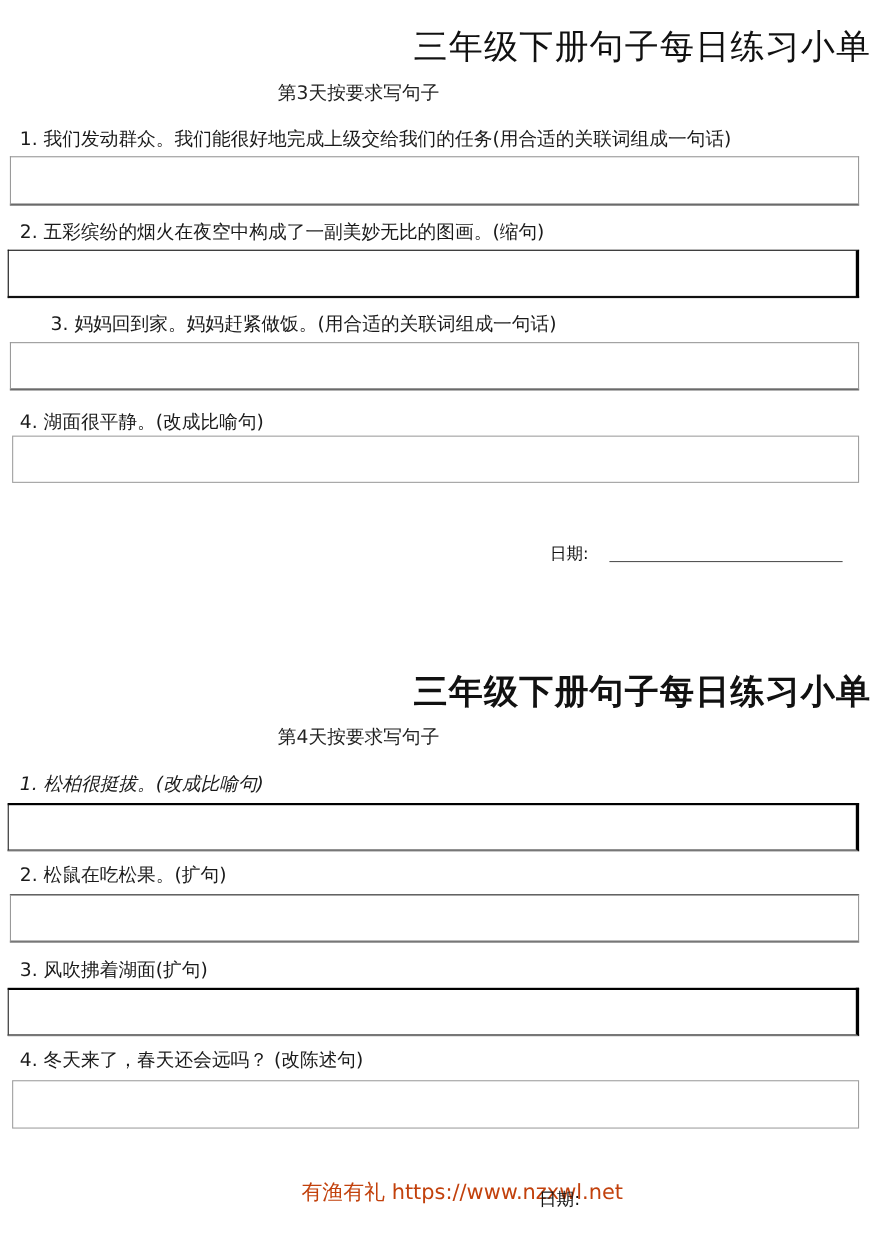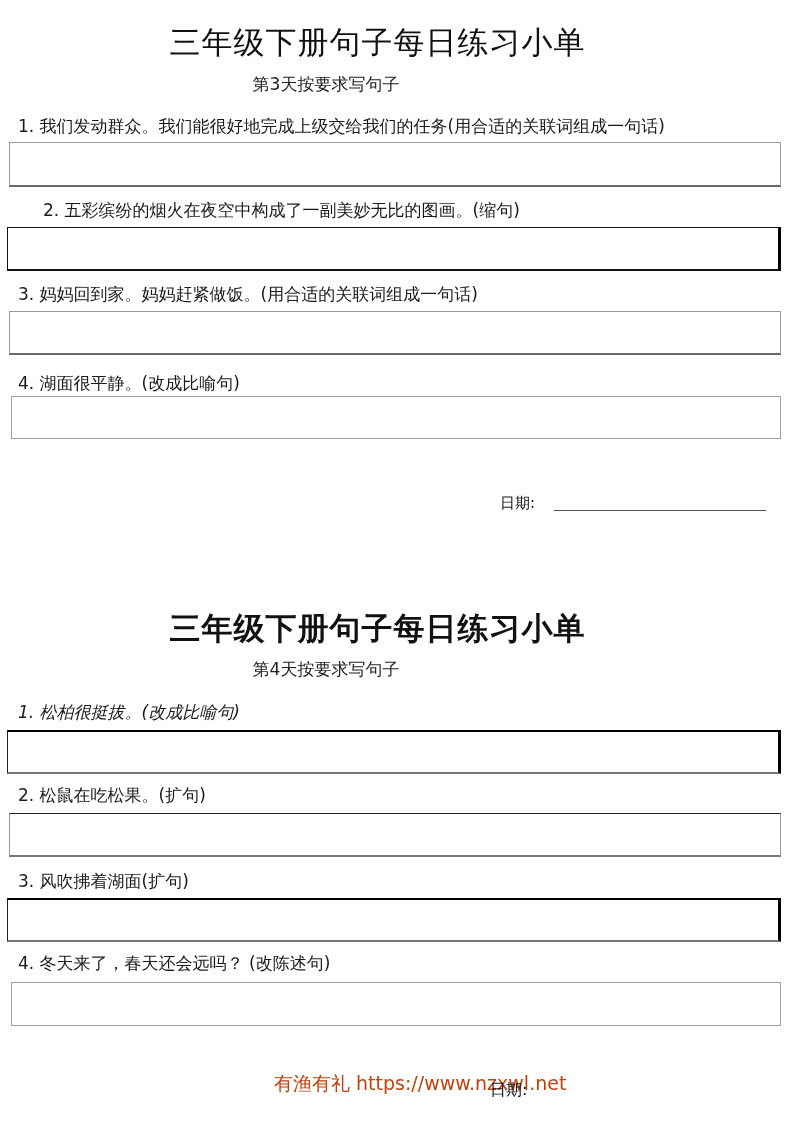--- a/index.html
+++ b/index.html
@@ -2,22 +2,22 @@
 <html><head>
 <meta charset="utf-8">
 <style>
   html, body { margin: 0; padding: 0; background: #ffffff; }
   body {
     width: 793px; height: 1122px; position: relative; overflow: hidden;
     font-family: "DejaVu Sans", "Liberation Sans", sans-serif; color: #111;
   }
   .abs { position: absolute; }
   .title {
-    left: 0; width: 755px; text-align: center;
-    font-size: 31px; letter-spacing: 1px; color: #111;
+    left: 0; width: 755px; text-align: right;
+    font-size: 31px; letter-spacing: 1px; color: #111; padding-left: 37px;
   }
   .title.bold { font-weight: bold; }
   .subtitle {
     left: 0; width: 652px; text-align: center; font-size: 17px; color: #222;
   }
   .subtitle.bold { font-weight: normal; }
   .q { font-size: 17px; color: #1a1a1a; white-space: nowrap; left: 18px; }
   .box { background: #fff; box-sizing: border-box; }
   .box.gray { border: 1px solid #9a9a9a; border-bottom: 2px solid #6a6a6a; }
   .box.thin { border: 1px solid #a0a0a0; }
@@ -30,24 +30,24 @@
 </style>
 </head>
 <body>
 
 <div class="abs title" style="top:22px;">三年级下册句子每日练习小单</div>
 <div class="abs subtitle" style="top:73px;">第3天按要求写句子</div>
 
 <div class="abs q" style="top:115px;">1. 我们发动群众。我们能很好地完成上级交给我们的任务(用合适的关联词组成一句话)</div>
 <div class="abs box gray" style="left:9px; top:142px; width:772px; height:45px;"></div>
 
-<div class="abs q" style="top:199px;margin-left:25px;">2. 五彩缤纷的烟火在夜空中构成了一副美妙无比的图画。(缩句)</div>
+<div class="abs q" style="top:199px;">2. 五彩缤纷的烟火在夜空中构成了一副美妙无比的图画。(缩句)</div>
 <div class="abs box black" style="left:7px; top:227px; width:774px; height:44px;"></div>
 
-<div class="abs q" style="top:283px;">3. 妈妈回到家。妈妈赶紧做饭。(用合适的关联词组成一句话)</div>
+<div class="abs q" style="top:283px;margin-left:28px;">3. 妈妈回到家。妈妈赶紧做饭。(用合适的关联词组成一句话)</div>
 <div class="abs box gray" style="left:9px; top:311px; width:772px; height:44px;"></div>
 
 <div class="abs q" style="top:372px;">4. 湖面很平静。(改成比喻句)</div>
 <div class="abs box thin" style="left:11px; top:396px; width:770px; height:43px;"></div>
 
 <div class="abs date-label" style="left:500px; top:494px;">日期:</div>
 <div class="abs date-line" style="left:554px; top:510px; width:212px;"></div>
 
 <div class="abs title bold" style="top:608px;">三年级下册句子每日练习小单</div>
 <div class="abs subtitle bold" style="top:658px;">第4天按要求写句子</div>

